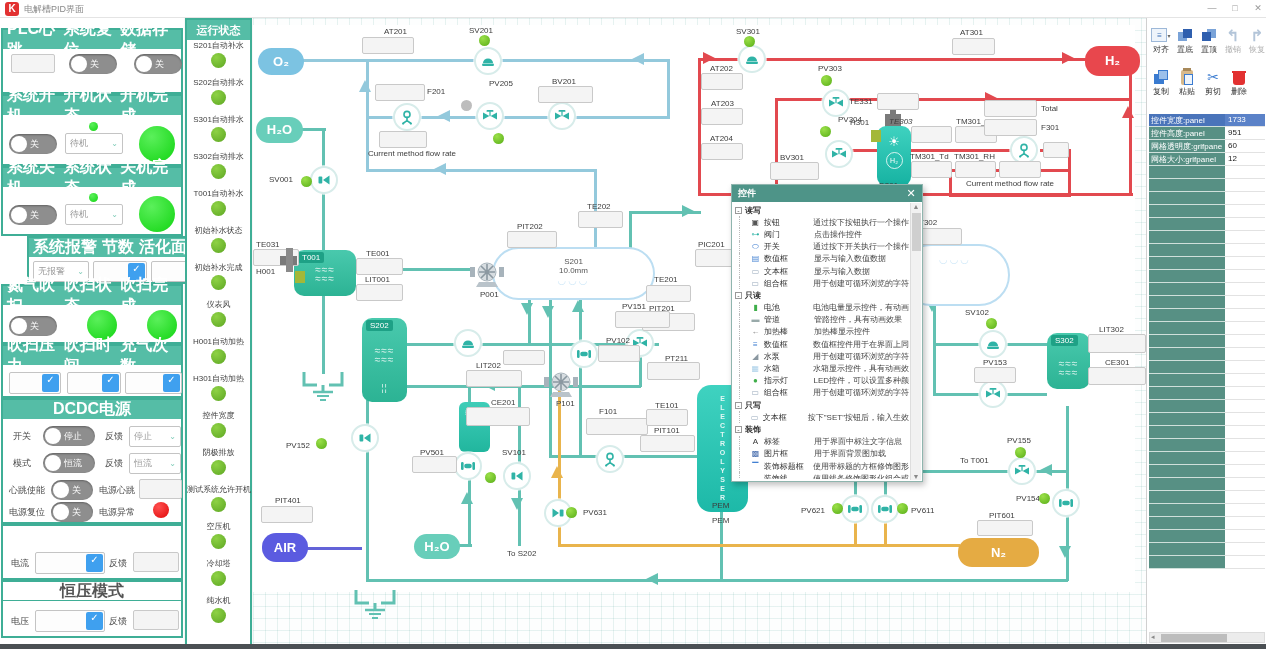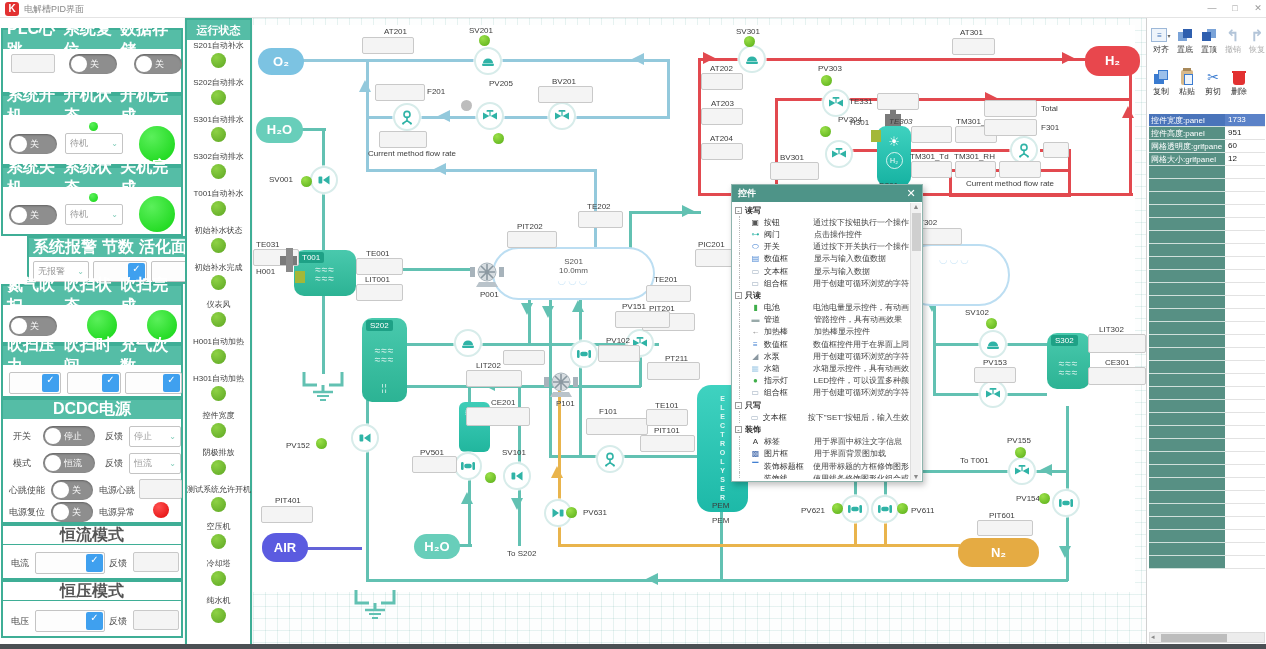--- a/index.html
+++ b/index.html
@@ -654,23 +654,20 @@
         <div class="inp" style="position: absolute; left: 136px; top: 79px; width: 43px; height: 20px;"></div>
         <div class="slbl" style="left: 6px; top: 106px;">电源复位</div>
         <div class="toggle" style="left: 48px; top: 102px; width: 42px;">
           <div class="knob"></div>
           <div>关</div>
         </div>
         <div class="slbl" style="left: 96px; top: 106px;">电源异常</div>
         <div class="rcirc" style="left: 150px; top: 102px; width: 16px; height: 16px;"></div>
       </div>
       <div class="sec" style="top: 506px; height: 56px;">
-        <div class="shdr white">
-          <div>恒流模式</div>
-        </div>
         <div class="slbl" style="left: 8px; top: 31px;">电流</div>
         <div class="chkfield" style="left: 32px; top: 26px; width: 70px; height: 22px;">
           <div class="chkbtn">✓</div>
         </div>
         <div class="slbl" style="left: 106px; top: 31px;">反馈</div>
         <div class="inp" style="position: absolute; left: 130px; top: 26px; width: 46px; height: 20px;"></div>
       </div>
       <div class="sec" style="top: 562px; height: 58px;">
         <div class="shdr white">
           <div>恒压模式</div>

